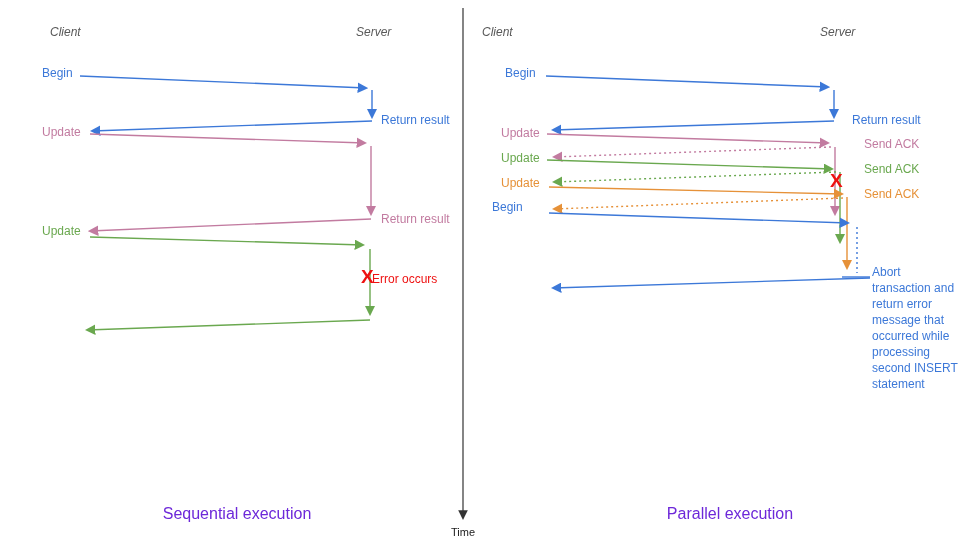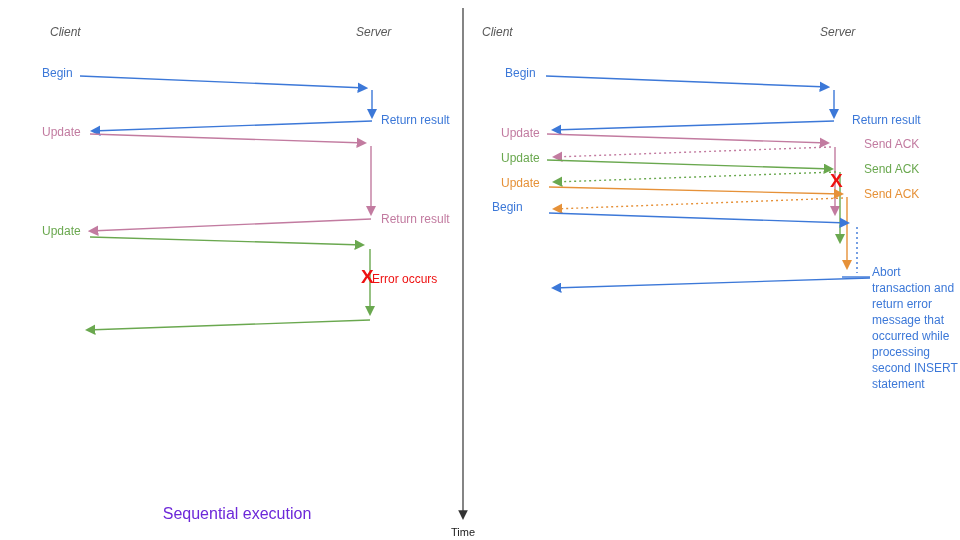--- a/index.html
+++ b/index.html
@@ -109,16 +109,17 @@
   <div class="lbl pink" style="left:864px; top:136px;">Send ACK</div>
   <div class="lbl green" style="left:501px; top:150px;">Update</div>
   <div class="lbl green" style="left:864px; top:161px;">Send ACK</div>
   <div class="lbl orange" style="left:501px; top:175px;">Update</div>
   <div class="lbl orange" style="left:864px; top:186px;">Send ACK</div>
   <div class="lbl blue" style="left:492px; top:199px;">Begin</div>
 
   <div class="xmark" style="left:830px; top:171px;">X</div>
   <div class="lbl blue wrap" style="left:872px; top:264px;">Abort transaction and return error message that occurred while processing second INSERT statement</div>
 
+  <div class="caption" style="left:730px; top:505px;">Parallel execution</div>
 
   <div class="time-lbl" style="left:463px; top:526px;">Time</div>
 
 </div>
 
 </body></html>

